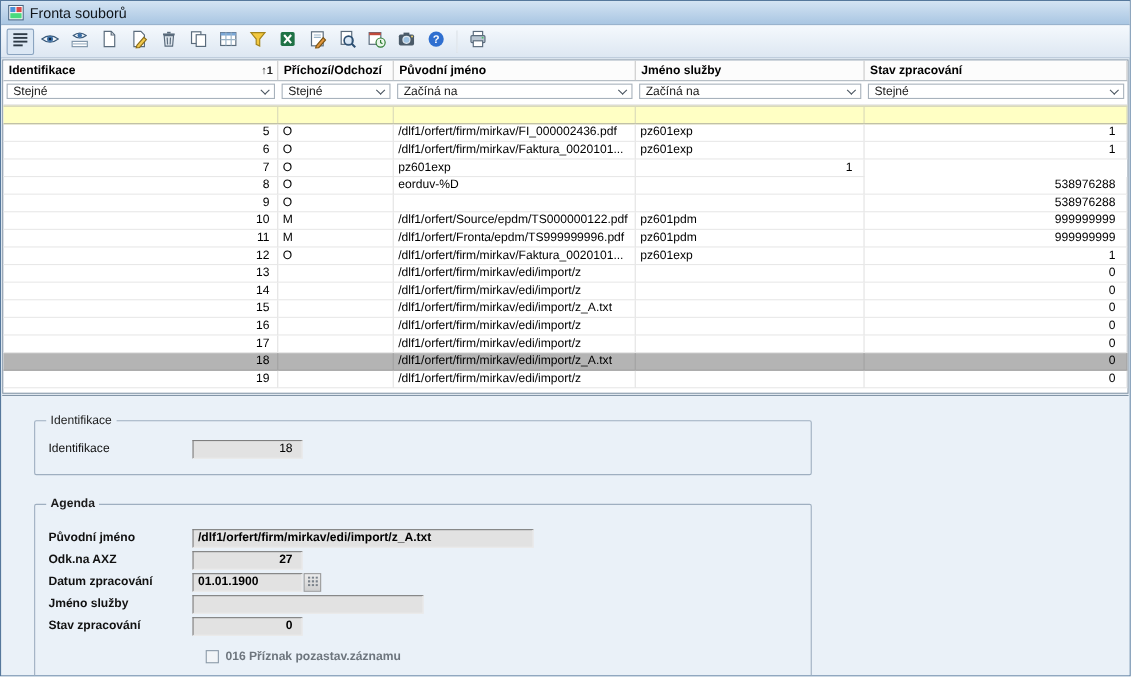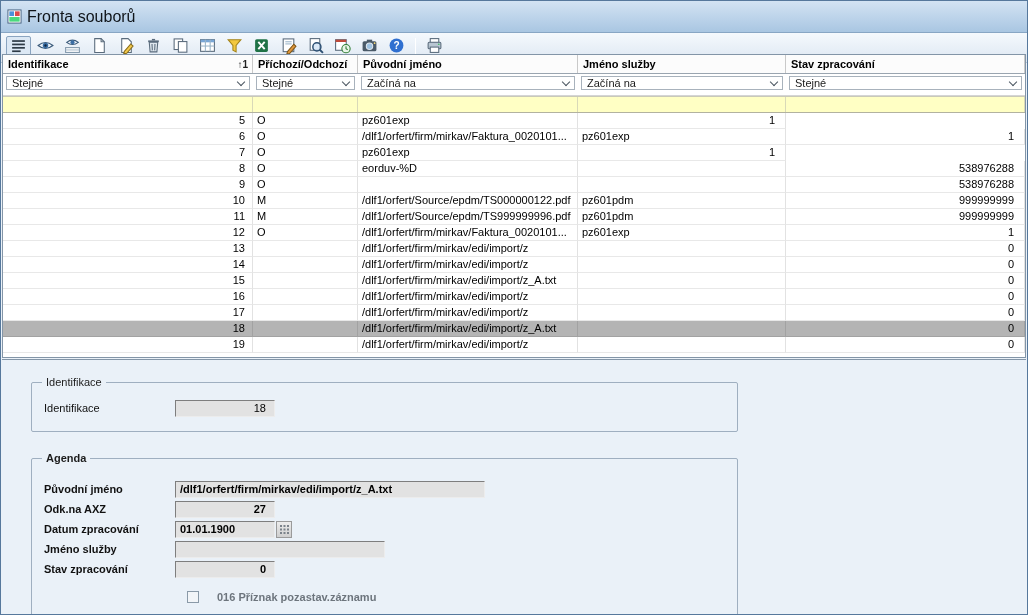--- a/index.html
+++ b/index.html
@@ -3,22 +3,22 @@
 <meta charset="utf-8">
 <style>
   * { margin:0; padding:0; box-sizing:border-box; }
   html,body { background:#ffffff; }
   body { font-family:"Liberation Sans", sans-serif; }
 
   .window { width:1028px; height:615px; position:relative; background:var(--panel-bg,#eaf1f8);
             border:1px solid #56789c; overflow:hidden; }
 
   
-  .titlebar { height:32px; background:linear-gradient(var(--titlebar-top,#d3e3f3), var(--titlebar-bottom,#a9c6e2));
-              display:flex; align-items:center; gap:5px; padding:0 6px; font-size:16px; color:#10151a;
+  .titlebar { height:22px; background:linear-gradient(var(--titlebar-top,#d3e3f3), var(--titlebar-bottom,#a9c6e2));
+              display:flex; align-items:center; gap:5px; padding:0 6px; font-size:13px; color:#10151a;
               border-bottom:1px solid #88a6c4; }
   .title-icon { display:flex; align-items:center; }
 
   
   .toolbar { height:30px; background:linear-gradient(#f5f9fd,#dde7f2); display:flex; align-items:center;
              padding:0 5px; gap:2px; border-bottom:1px solid #b5c5d6; }
   .tbtn { width:25px; height:24px; display:flex; align-items:center; justify-content:center;
           border:1px solid transparent; border-radius:2px; cursor:default; }
   .tbtn.pressed { border-color:#8aa4c0; background:#dce8f4; }
   .tsep { width:1px; height:20px; background:#9fb2c4; border-right:1px solid #ffffff; margin:0 4px; }
@@ -57,21 +57,21 @@
               font-size:11px; color:#1c1c1c; }
   .frow { display:flex; align-items:center; height:20px; }
   .flabel { width:143px; font-size:11px; color:#111; padding-left:12px; flex:none; white-space:nowrap; }
   .fld { background:var(--field-bg,#e2e2e2); border:1px solid; border-color:#7e7e7e #ececec #ececec #7e7e7e;
          height:17px; font-size:11px; line-height:15px; padding:0 4px; color:#000;
          white-space:nowrap; overflow:hidden; }
   .w100 { width:100px; } .w310 { width:310px; } .w84 { width:100px; } .w210 { width:210px; }
   .tr { text-align:right; padding-right:8px; }
   .datebtn { width:16px; height:17px; margin-left:1px; background:linear-gradient(#ececec,#cfcfcf);
              border:1px solid #9a9a9a; display:flex; align-items:center; justify-content:center; }
-  .cbrow { display:flex; align-items:center; margin:12px 0 0 155px; gap:18px; }
+  .cbrow { display:flex; align-items:center; margin:12px 0 0 155px; gap:6px; }
   .checkbox { width:12px; height:12px; border:1px solid #8a9aa8; background:#f2f5f8; flex:none; }
   .cblabel { font-size:11px; color:#6d757d; }
 </style>
 </head>
 <body>
 
 <div class="window">
 
   <div class="titlebar">
     <span class="title-icon">
@@ -261,20 +261,21 @@
         <div class="qcell"></div>
         <div class="qcell"></div>
         <div class="qcell"></div>
         <div class="qcell"></div>
         <div class="qcell"></div>
       </div>
     <div class="gbody">
         <div class="grow">
           <div class="cell num">5</div>
           <div class="cell">O</div>
+          <div class="cell">/dlf1/orfert/firm/mirkav/FI_000002436.pdf</div>
           <div class="cell">pz601exp</div>
           <div class="cell num5">1</div>
         </div>
         <div class="grow">
           <div class="cell num">6</div>
           <div class="cell">O</div>
           <div class="cell">/dlf1/orfert/firm/mirkav/Faktura_0020101...</div>
           <div class="cell">pz601exp</div>
           <div class="cell num5">1</div>
         </div>
@@ -301,21 +302,21 @@
         <div class="grow">
           <div class="cell num">10</div>
           <div class="cell">M</div>
           <div class="cell">/dlf1/orfert/Source/epdm/TS000000122.pdf</div>
           <div class="cell">pz601pdm</div>
           <div class="cell num5">999999999</div>
         </div>
         <div class="grow">
           <div class="cell num">11</div>
           <div class="cell">M</div>
-          <div class="cell">/dlf1/orfert/Source/epdm/TS999999996.pdf</div>
+          <div class="cell">/dlf1/orfert/Fronta/epdm/TS999999996.pdf</div>
           <div class="cell">pz601pdm</div>
           <div class="cell num5">999999999</div>
         </div>
         <div class="grow">
           <div class="cell num">12</div>
           <div class="cell">O</div>
           <div class="cell">/dlf1/orfert/firm/mirkav/Faktura_0020101...</div>
           <div class="cell">pz601exp</div>
           <div class="cell num5">1</div>
         </div>

